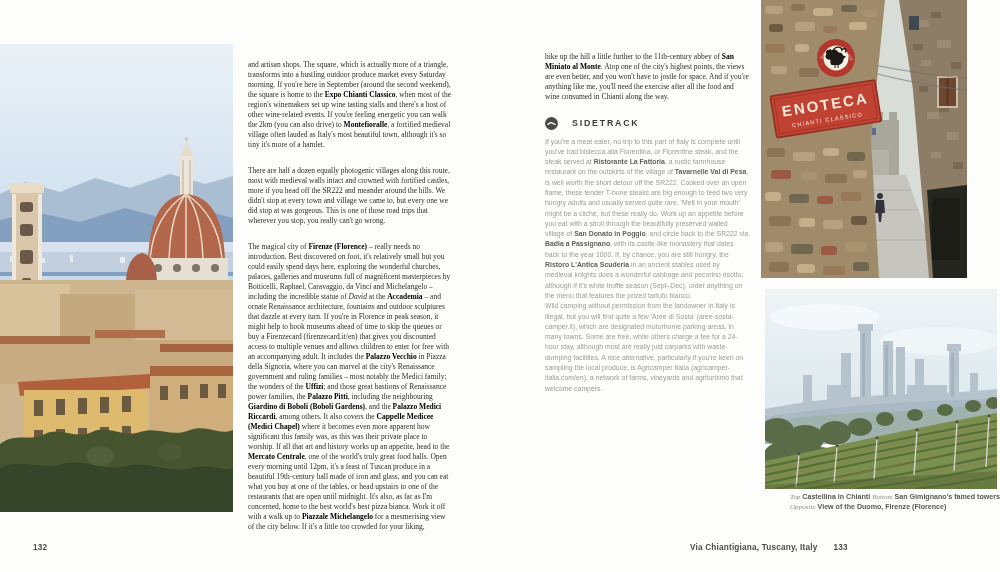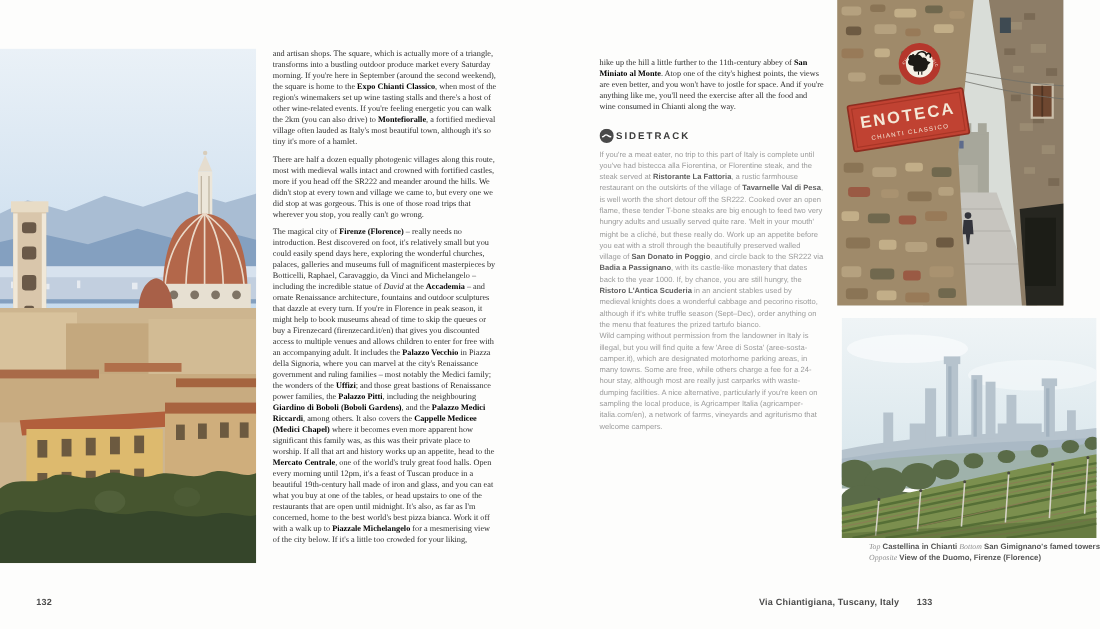--- a/index.html
+++ b/index.html
@@ -5,25 +5,25 @@
   html,body{margin:0;padding:0;}
   body{width:1000px;height:572px;background:#ffffff;position:relative;overflow:hidden;
        font-family:"Liberation Sans",sans-serif;}
   .spread{position:absolute;inset:0;background:#fdfdfc;}
   .photo{position:absolute;overflow:hidden;}
   .photo svg{display:block;}
   
   .col{position:absolute;top:44px;}
   .body-text{font-family:"Liberation Serif",serif;font-size:7.5px;line-height:10px;
              color:#2c2c2c;text-align:left;}
-  .body-text p{margin:0 0 6px 0;}
+  .body-text p{margin:16px 0 6px 0;}
   .body-text b{color:#000;}
   .body-text i{}
   
-  .side-head{display:flex;align-items:center;gap:2px;margin:15px 0 7px 0;
+  .side-head{display:flex;align-items:center;gap:14px;margin:15px 0 7px 0;
              font-size:8.8px;font-weight:bold;letter-spacing:1.8px;color:#3d3d3d;}
   .side-head svg{flex:0 0 auto;}
   .sidebar{font-size:6.9px;line-height:10.3px;color:#9b9b9b;margin:0;}
   .sidebar b{color:#5f5f5f;font-weight:bold;}
   
   .caption{position:absolute;left:790px;top:492px;width:236px;font-size:7.1px;
            line-height:10px;color:#565656;font-weight:bold;}
   .caption div{white-space:nowrap;}
   .caption i{font-family:"Liberation Serif",serif;font-style:italic;font-weight:normal;color:#8f8f8f;}
   

